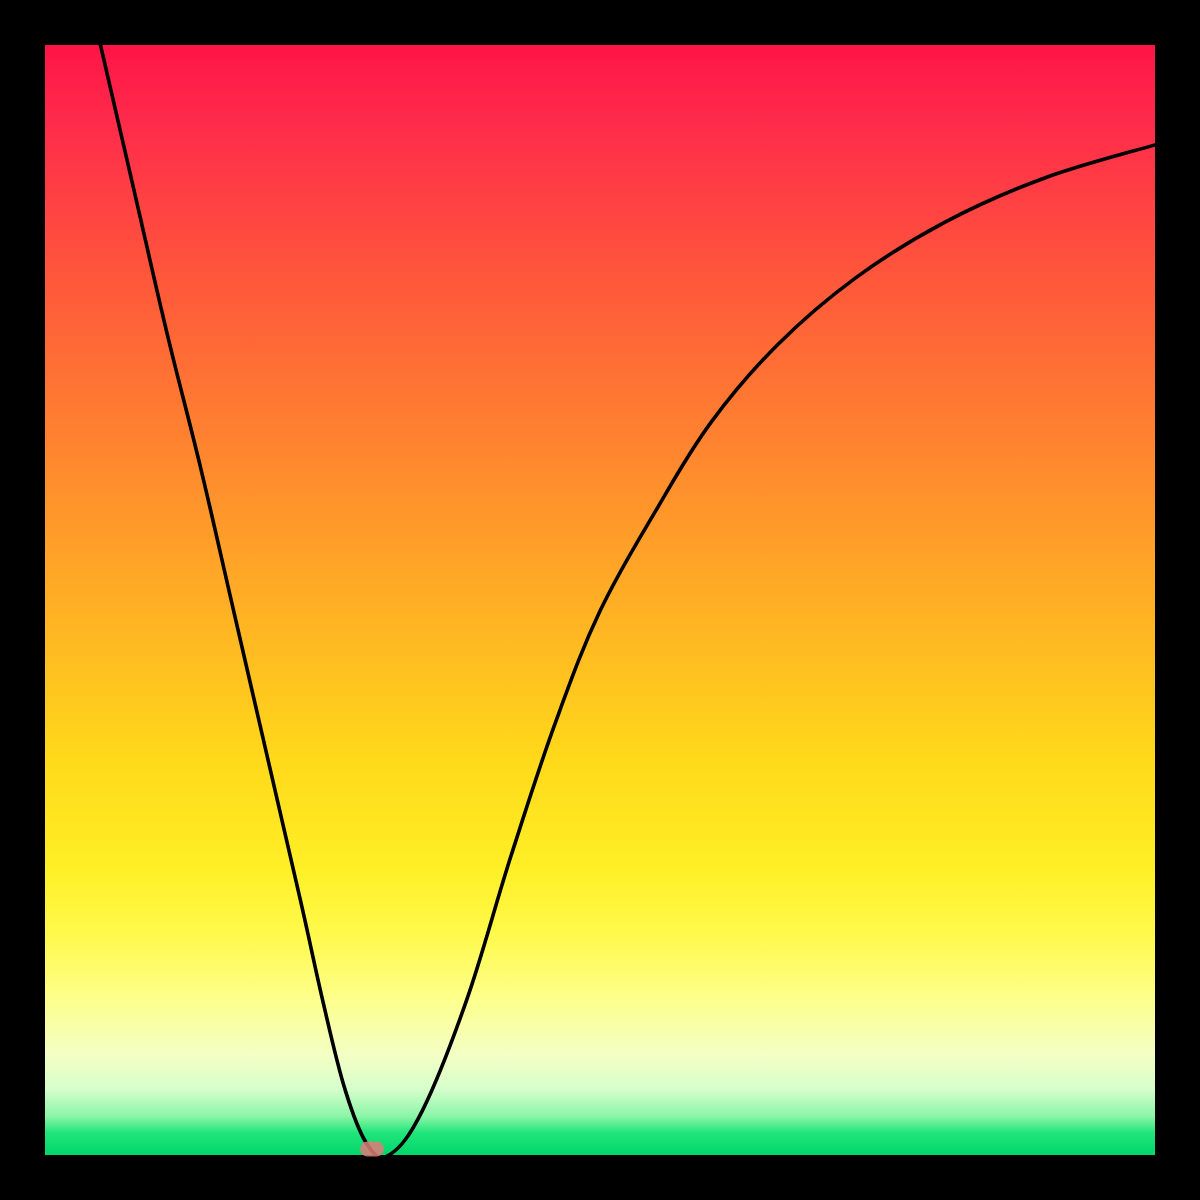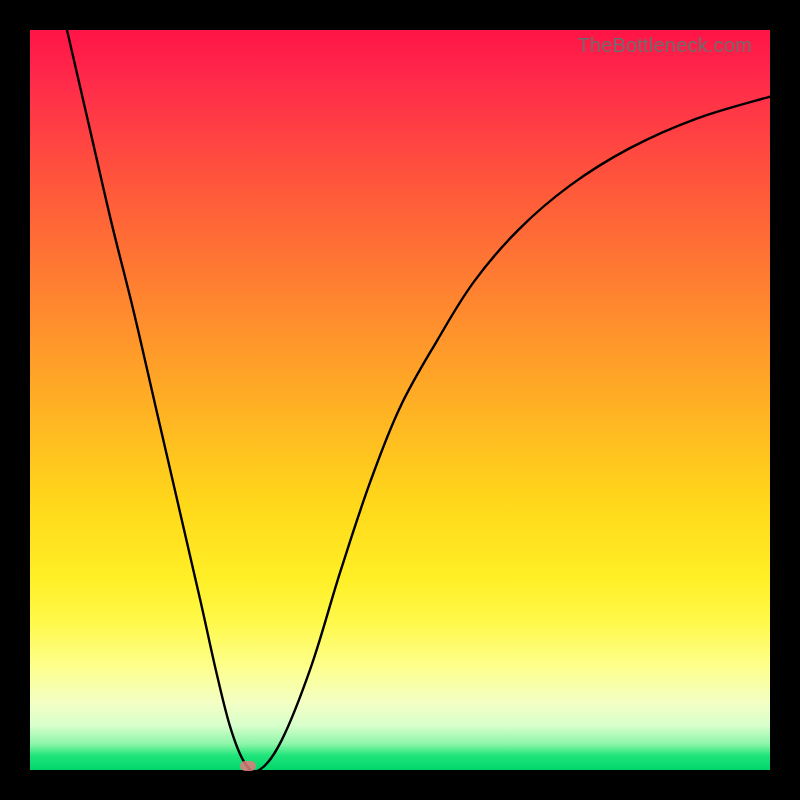--- a/index.html
+++ b/index.html
@@ -69,21 +69,20 @@
     opacity: 0.85;
   }
 </style>
 </head>
 <body>
 
 <div class="frame">
 
   <div class="plot">
 
-    <span class="watermark">TheBottleneck.com</span>
 
     <svg class="curve" viewBox="0 0 740 740" preserveAspectRatio="none">
       <path id="curve-path" d="M 37.0 0.0 C 41.0 17.3, 51.2 61.6, 59.2 96.2 C 67.2 130.8, 73.4 159.1, 81.4 192.4 C 89.4 225.7, 95.6 247.9, 103.6 281.2 C 111.6 314.5, 117.8 342.8, 125.8 377.4 C 133.8 412.0, 140.0 439.0, 148.0 473.6 C 156.0 508.2, 163.5 540.5, 170.2 569.8 C 176.9 599.1, 179.7 613.8, 185.0 636.4 C 190.3 659.0, 194.5 678.3, 199.8 695.6 C 205.1 712.9, 209.3 724.6, 214.6 732.6 C 219.9 740.6, 222.7 744.0, 229.4 740.0 C 236.1 736.0, 242.3 729.0, 251.6 710.4 C 260.9 691.8, 270.5 667.0, 281.2 636.4 C 291.9 605.8, 300.1 573.5, 310.8 540.2 C 321.5 506.9, 329.7 480.7, 340.4 451.4 C 351.1 422.1, 358.0 402.7, 370.0 377.4 C 382.0 352.1, 393.7 333.4, 407.0 310.8 C 420.3 288.2, 429.3 271.6, 444.0 251.6 C 458.7 231.6, 471.1 217.1, 488.4 199.8 C 505.7 182.5, 520.2 170.1, 540.2 155.4 C 560.2 140.7, 576.8 130.4, 599.4 118.4 C 622.0 106.4, 640.7 98.1, 666.0 88.8 C 691.3 79.5, 726.7 70.6, 740.0 66.6" fill="none" stroke="#000000" stroke-width="2.4" stroke-linecap="round" stroke-linejoin="round"></path>
     </svg>
 
     <div class="marker" id="min-marker" style="left: 210.3px; top: 731.3px; background: rgb(224, 122, 122);"></div>
 
   </div>
 </div>
 

